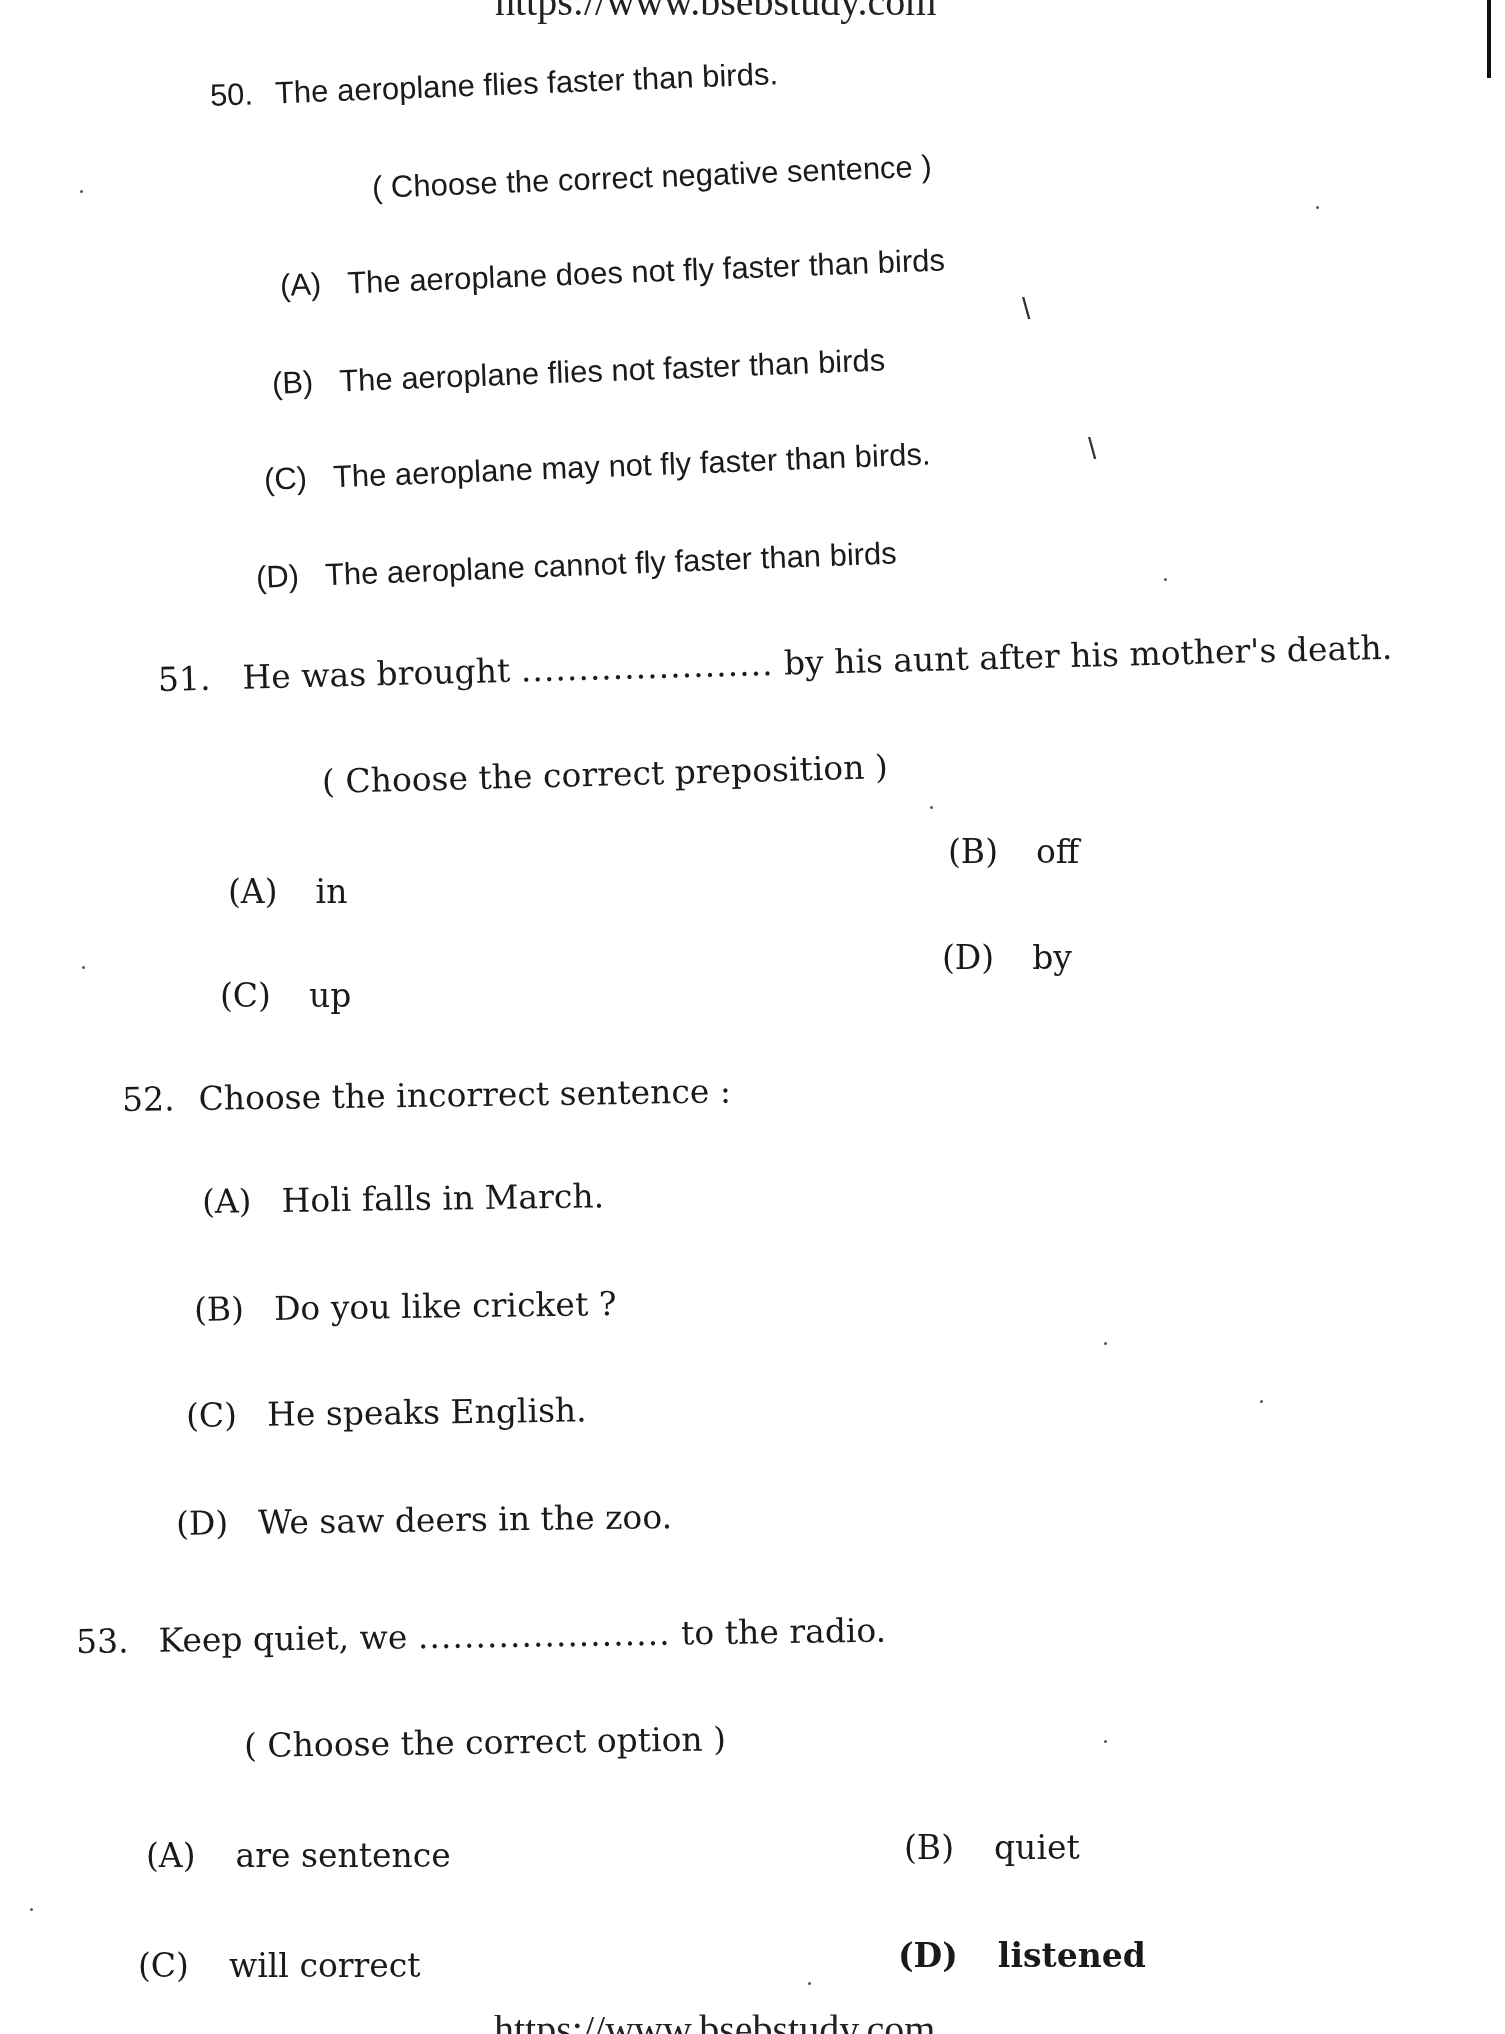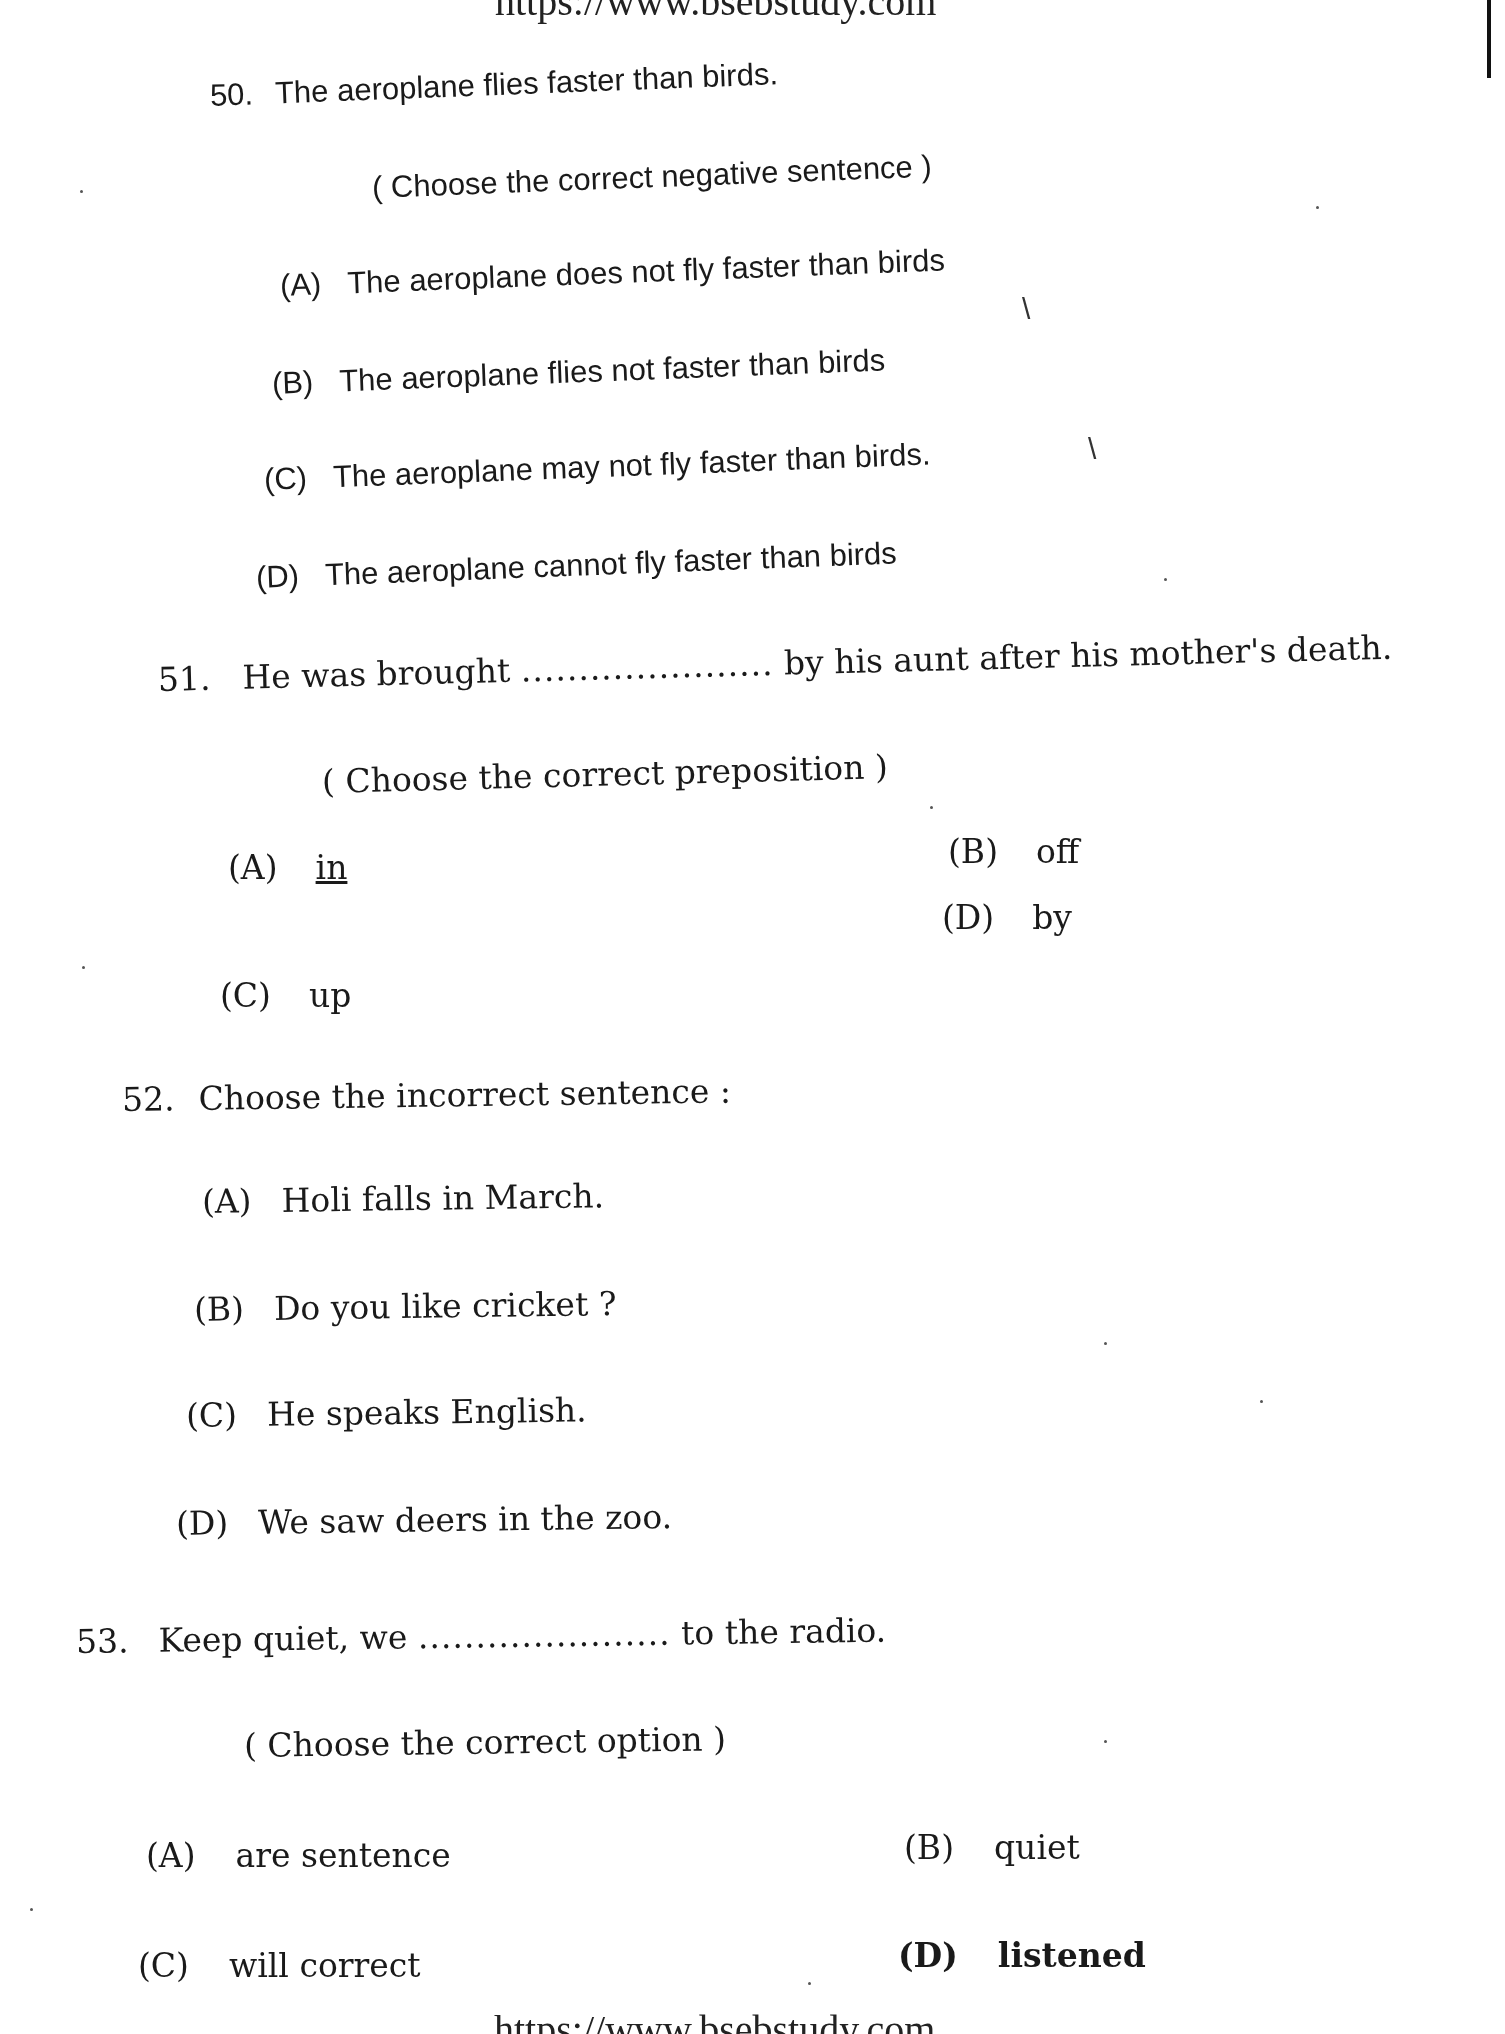--- a/index.html
+++ b/index.html
@@ -48,30 +48,30 @@
 <div class="mark" style="left:1022px; top:292px;">\</div>
 <div class="mark" style="left:1088px; top:432px;">\</div>
 
 <div class="abs qt rot1" style="left:158px; top:660px;">
   <span class="qnum" style="margin-right:32px;">51.</span><span>He was brought</span>
   <span class="blank">......................</span>
   <span>by his aunt after his mother's death.</span>
 </div>
 <div class="abs qt rot1" style="left:322px; top:762px;">( Choose the correct preposition )</div>
 
-<div class="abs qt" style="left:228px; top:848px;text-decoration:underline;">
+<div class="abs qt" style="left:228px; top:872px;">
   <span class="opt-label" style="margin-right:38px;">(A)</span><span>in</span>
 </div>
 <div class="abs qt" style="left:948px; top:832px;">
   <span class="opt-label" style="margin-right:38px;">(B)</span><span>off</span>
 </div>
 <div class="abs qt" style="left:220px; top:976px;">
   <span class="opt-label" style="margin-right:38px;">(C)</span><span>up</span>
 </div>
-<div class="abs qt" style="left:942px; top:898px;">
+<div class="abs qt" style="left:942px; top:938px;">
   <span class="opt-label" style="margin-right:38px;">(D)</span><span>by</span>
 </div>
 
 <div class="abs qt rot0" style="left:122px; top:1080px;">
   <span class="qnum" style="margin-right:24px;">52.</span><span>Choose the incorrect sentence :</span>
 </div>
 <div class="abs qt rot0" style="left:202px; top:1182px;">
   <span class="opt-label" style="margin-right:30px;">(A)</span><span>Holi falls in March.</span>
 </div>
 <div class="abs qt rot0" style="left:194px; top:1290px;">

